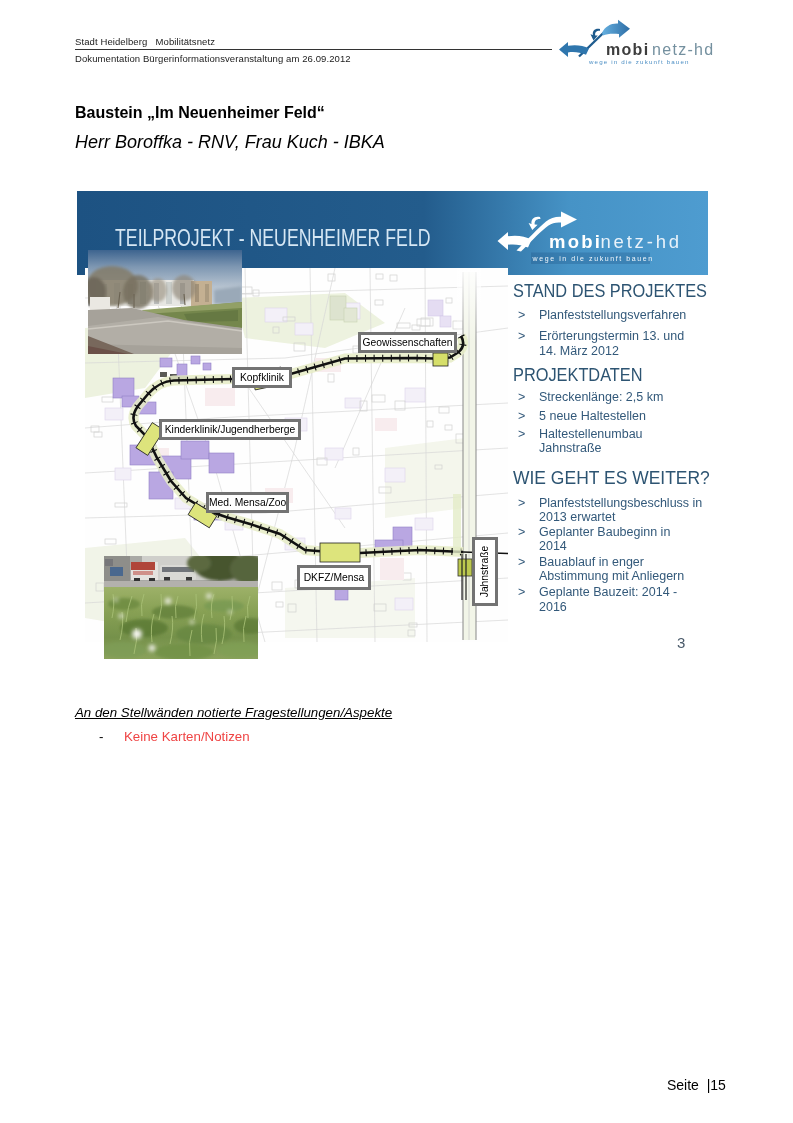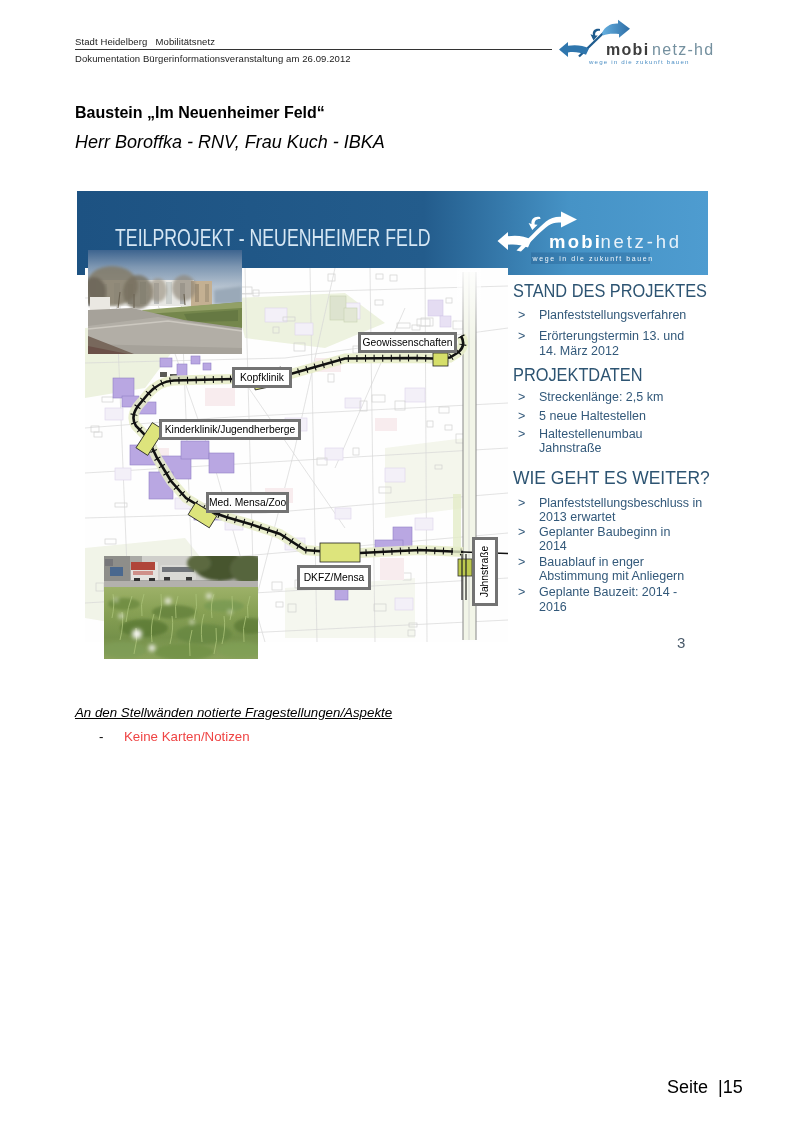--- a/index.html
+++ b/index.html
@@ -445,15 +445,15 @@
 
   <div class="bullet-item" style="left:539px;top:585px;"><span class="mk">&gt;</span>Geplante Bauzeit: 2014 -<br>2016</div>
 
   <div class="abs" style="left:677px;top:634px;font-size:15px;color:#4a5a6a;">3</div>
 
   <div class="abs" style="left:75px;top:705px;font-size:13.3px;font-style:italic;text-decoration:underline;color:#000;">An den Stellwänden notierte Fragestellungen/Aspekte</div>
 
   <div class="abs" style="left:99px;top:729px;font-size:13.3px;color:#000;">-</div>
   <div class="abs" style="left:124px;top:729px;font-size:13.3px;color:#ef4444;">Keine Karten/Notizen</div>
 
-  <div class="abs" style="left:667px;top:1077px;font-size:18px;color:#000;">Seite&nbsp;&nbsp;|15</div>
+  <div class="abs" style="left:667px;top:1077px;font-size:14px;color:#000;">Seite&nbsp;&nbsp;|15</div>
 
 </div>
 
 </body></html>

